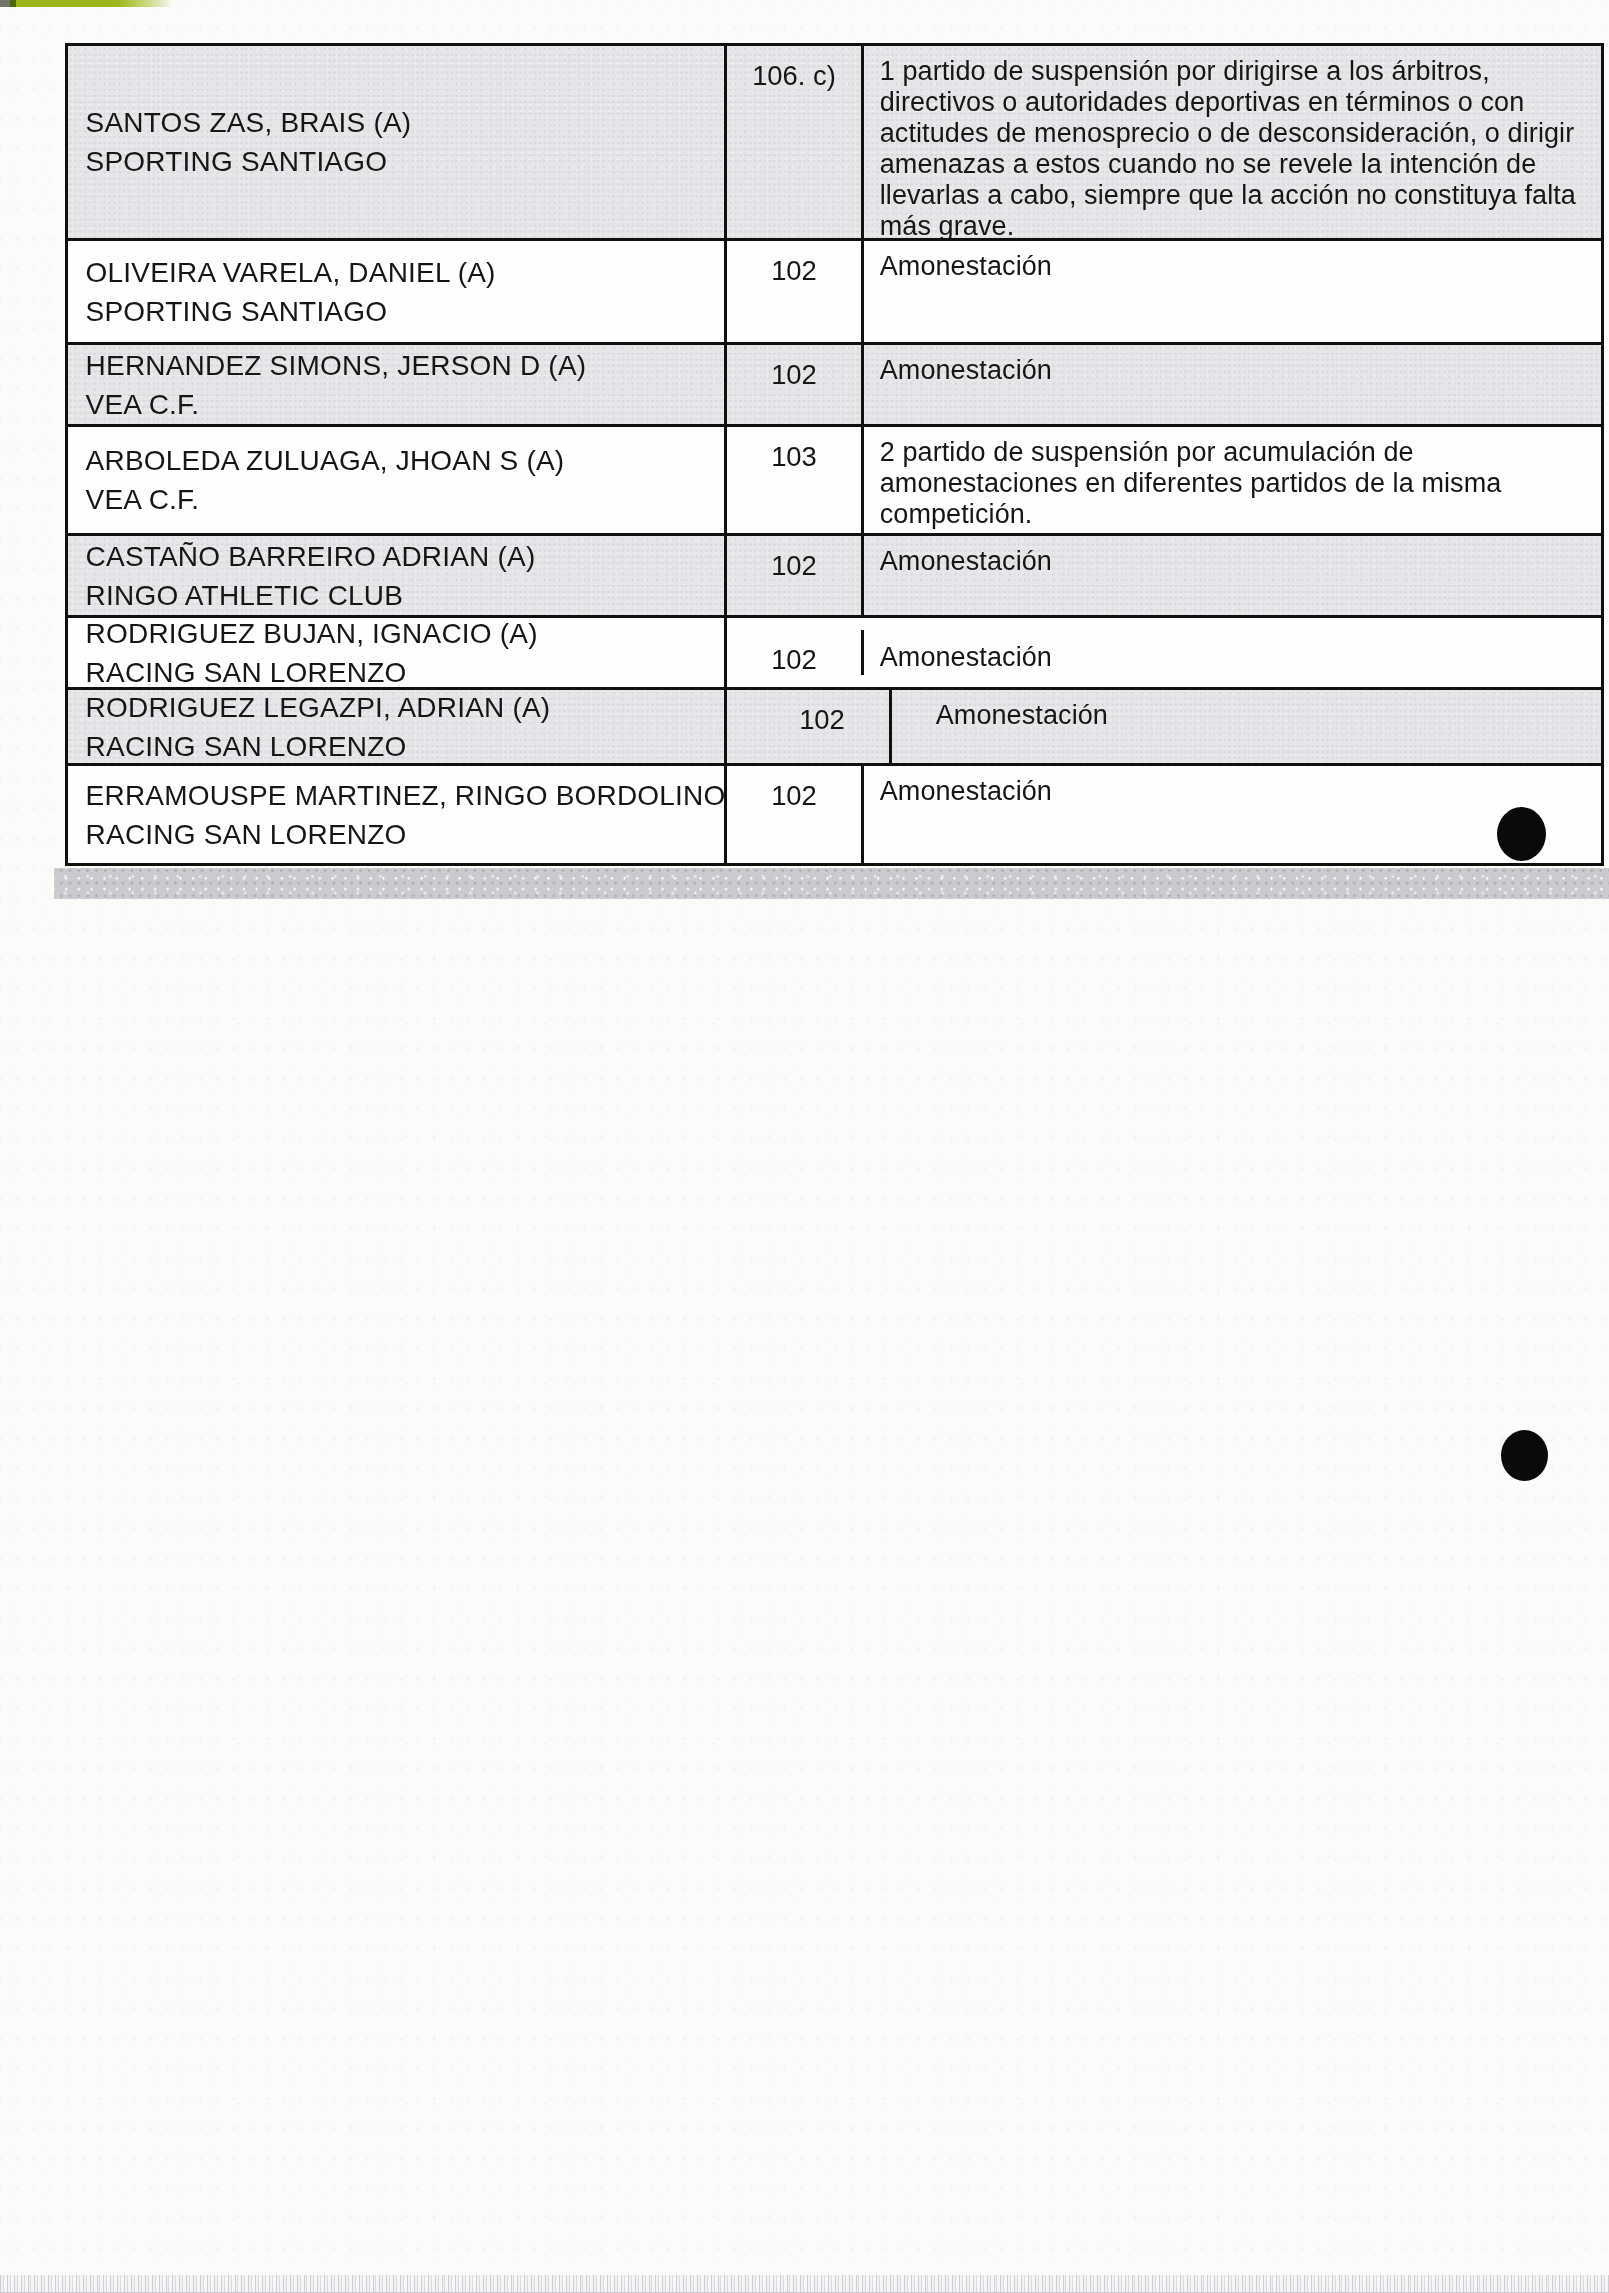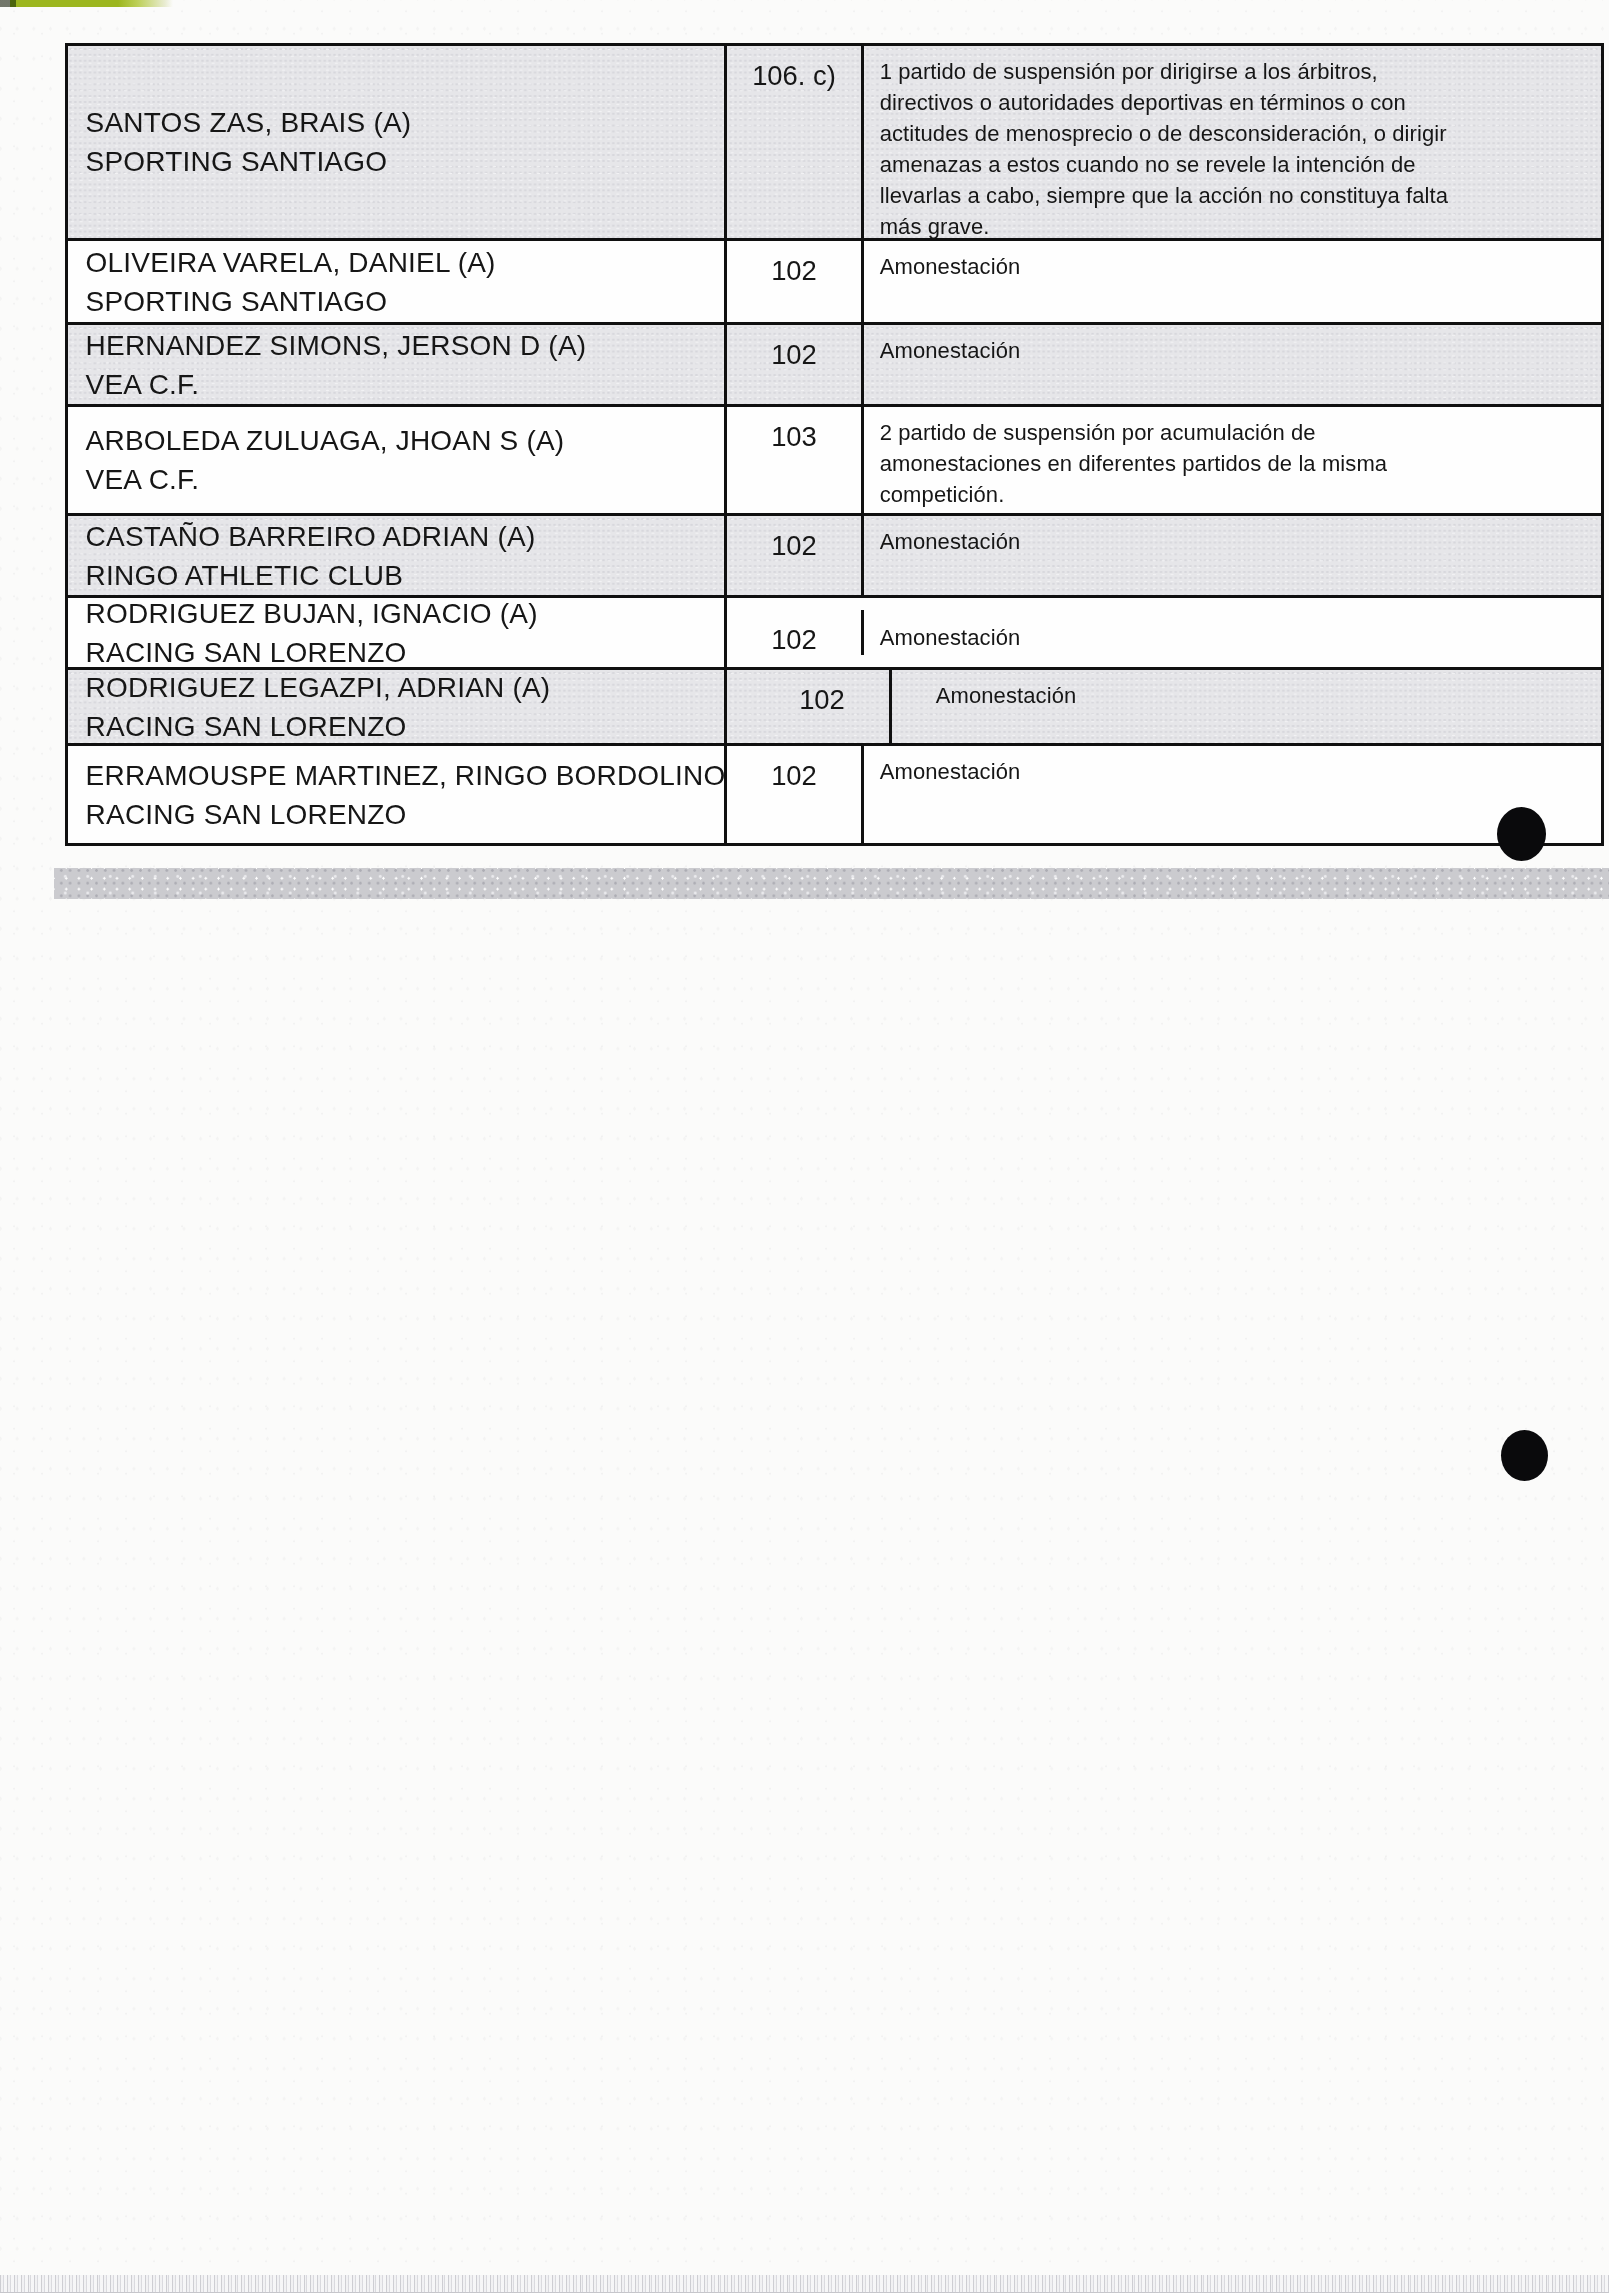--- a/index.html
+++ b/index.html
@@ -44,21 +44,21 @@
     display:flex;flex-direction:column;justify-content:center;
     padding-left:17.6px;padding-right:19px;
   }
   .player-name,.player-club{font-size:28px;line-height:39px;letter-spacing:0.2px;white-space:nowrap;}
   .cell-article{
     width:137px;flex:0 0 137px;border-right:3.9px solid #101010;
     text-align:center;padding-top:13.7px;font-size:27.4px;line-height:31px;
   }
   .cell-sanction{
     flex:1 1 auto;padding:9.8px 21.6px 0 15.7px;
-    font-size:22px;line-height:31px;white-space:pre-line;letter-spacing:0.1px;
+    font-size:27px;line-height:31px;white-space:pre-line;letter-spacing:0.1px;
   }
   
   .grey-bar{
     position:absolute;left:54px;top:868px;width:1555px;height:31px;
     background-color:#cbcbcf;
     background-image:
       radial-gradient(#ebebee 1.5px, transparent 1.8px),
       radial-gradient(#ffffff 1.2px, transparent 1.5px),
       radial-gradient(#adadb4 1px, transparent 1.3px);
     background-size:22.5px 16.7px, 12.7px 10.8px, 8.8px 12.7px;
@@ -93,21 +93,21 @@
       </div>
       <div class="cell cell-article">106. c)</div>
       <div class="cell cell-sanction">1 partido de suspensión por dirigirse a los árbitros,
 directivos o autoridades deportivas en términos o con
 actitudes de menosprecio o de desconsideración, o dirigir
 amenazas a estos cuando no se revele la intención de
 llevarlas a cabo, siempre que la acción no constituya falta
 más grave.</div>
     </div>
 
-    <div class="row" style="height: 84px;">
+    <div class="row" style="height: 104px;">
       <div class="cell cell-player">
         <div class="player-name">OLIVEIRA VARELA, DANIEL (A)</div>
         <div class="player-club">SPORTING SANTIAGO</div>
       </div>
       <div class="cell cell-article">102</div>
       <div class="cell cell-sanction">Amonestación</div>
     </div>
 
     <div class="row shaded" style="height: 82px;">
       <div class="cell cell-player">

